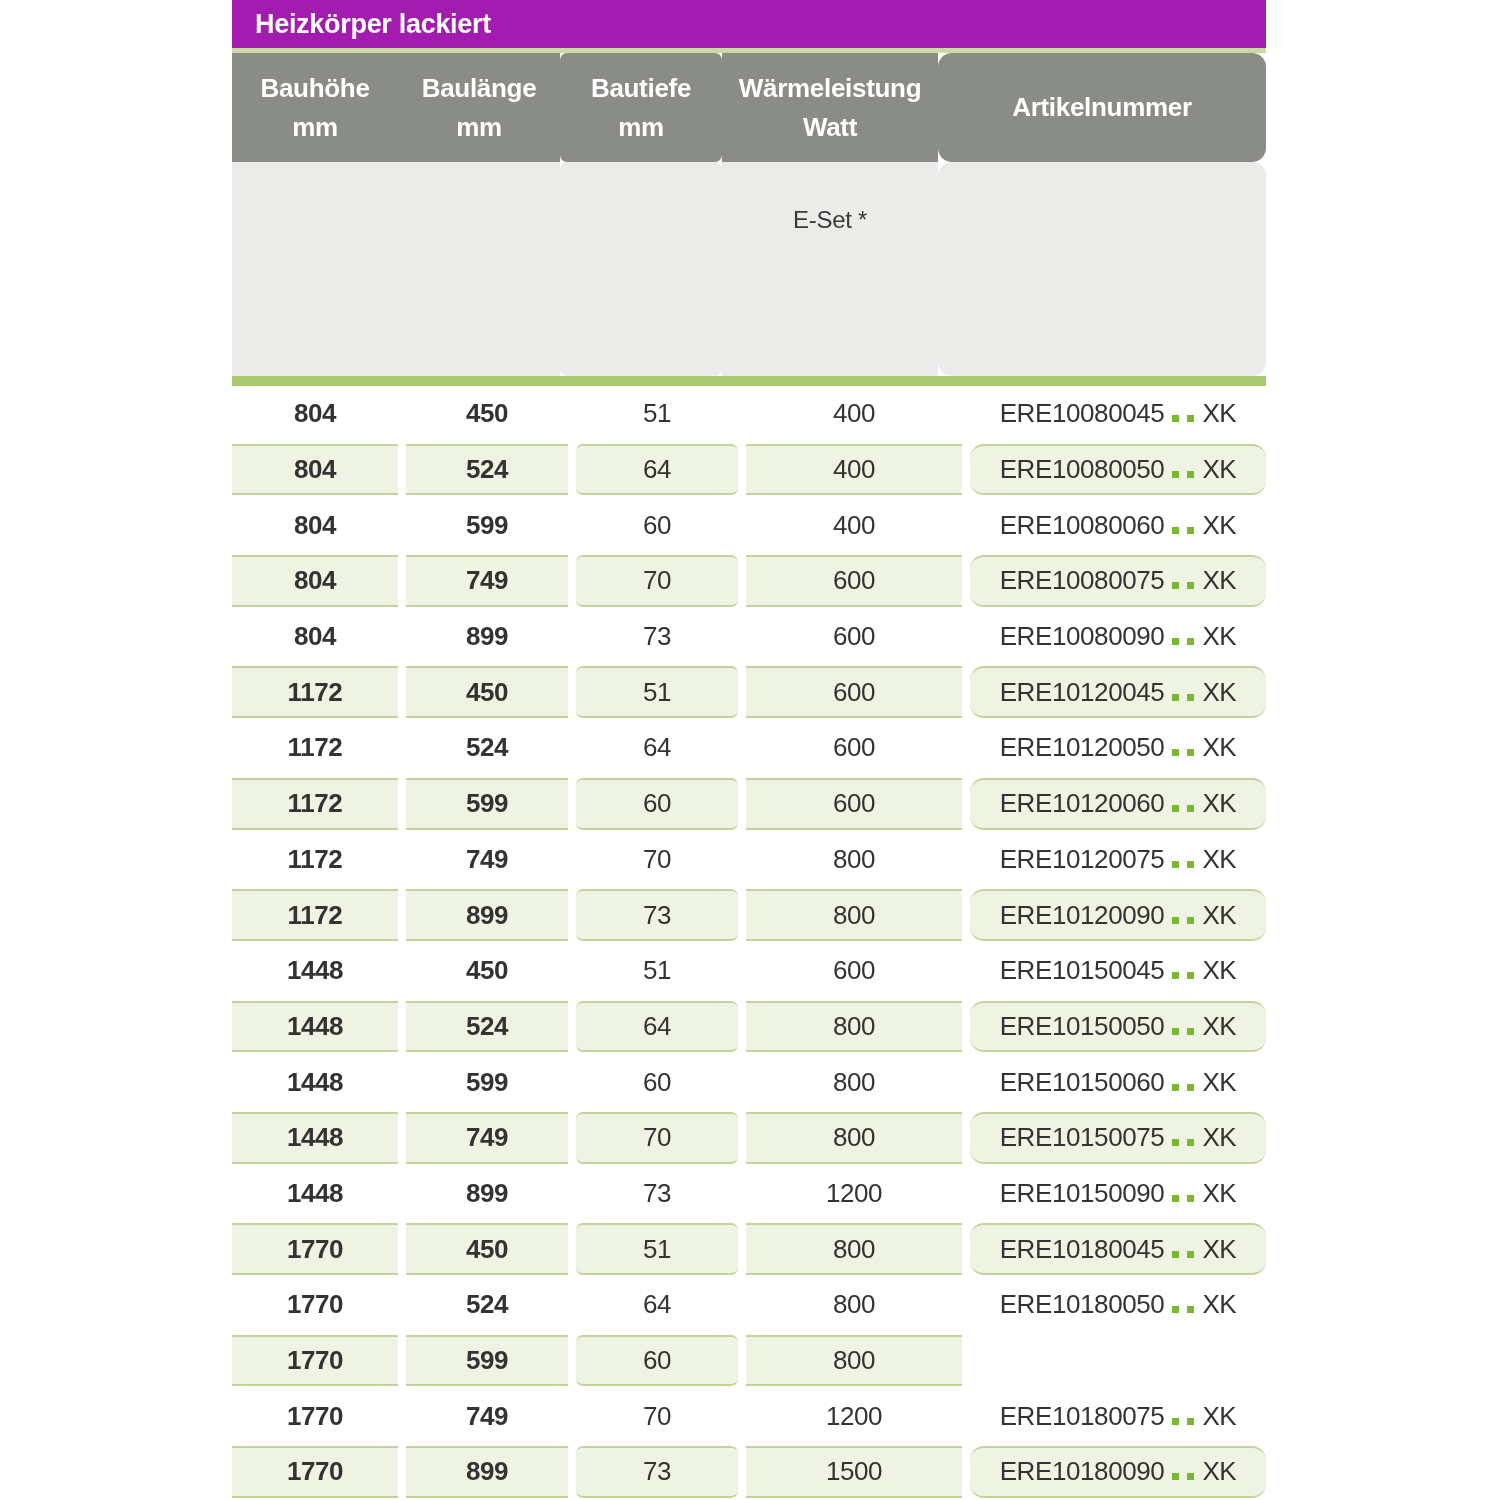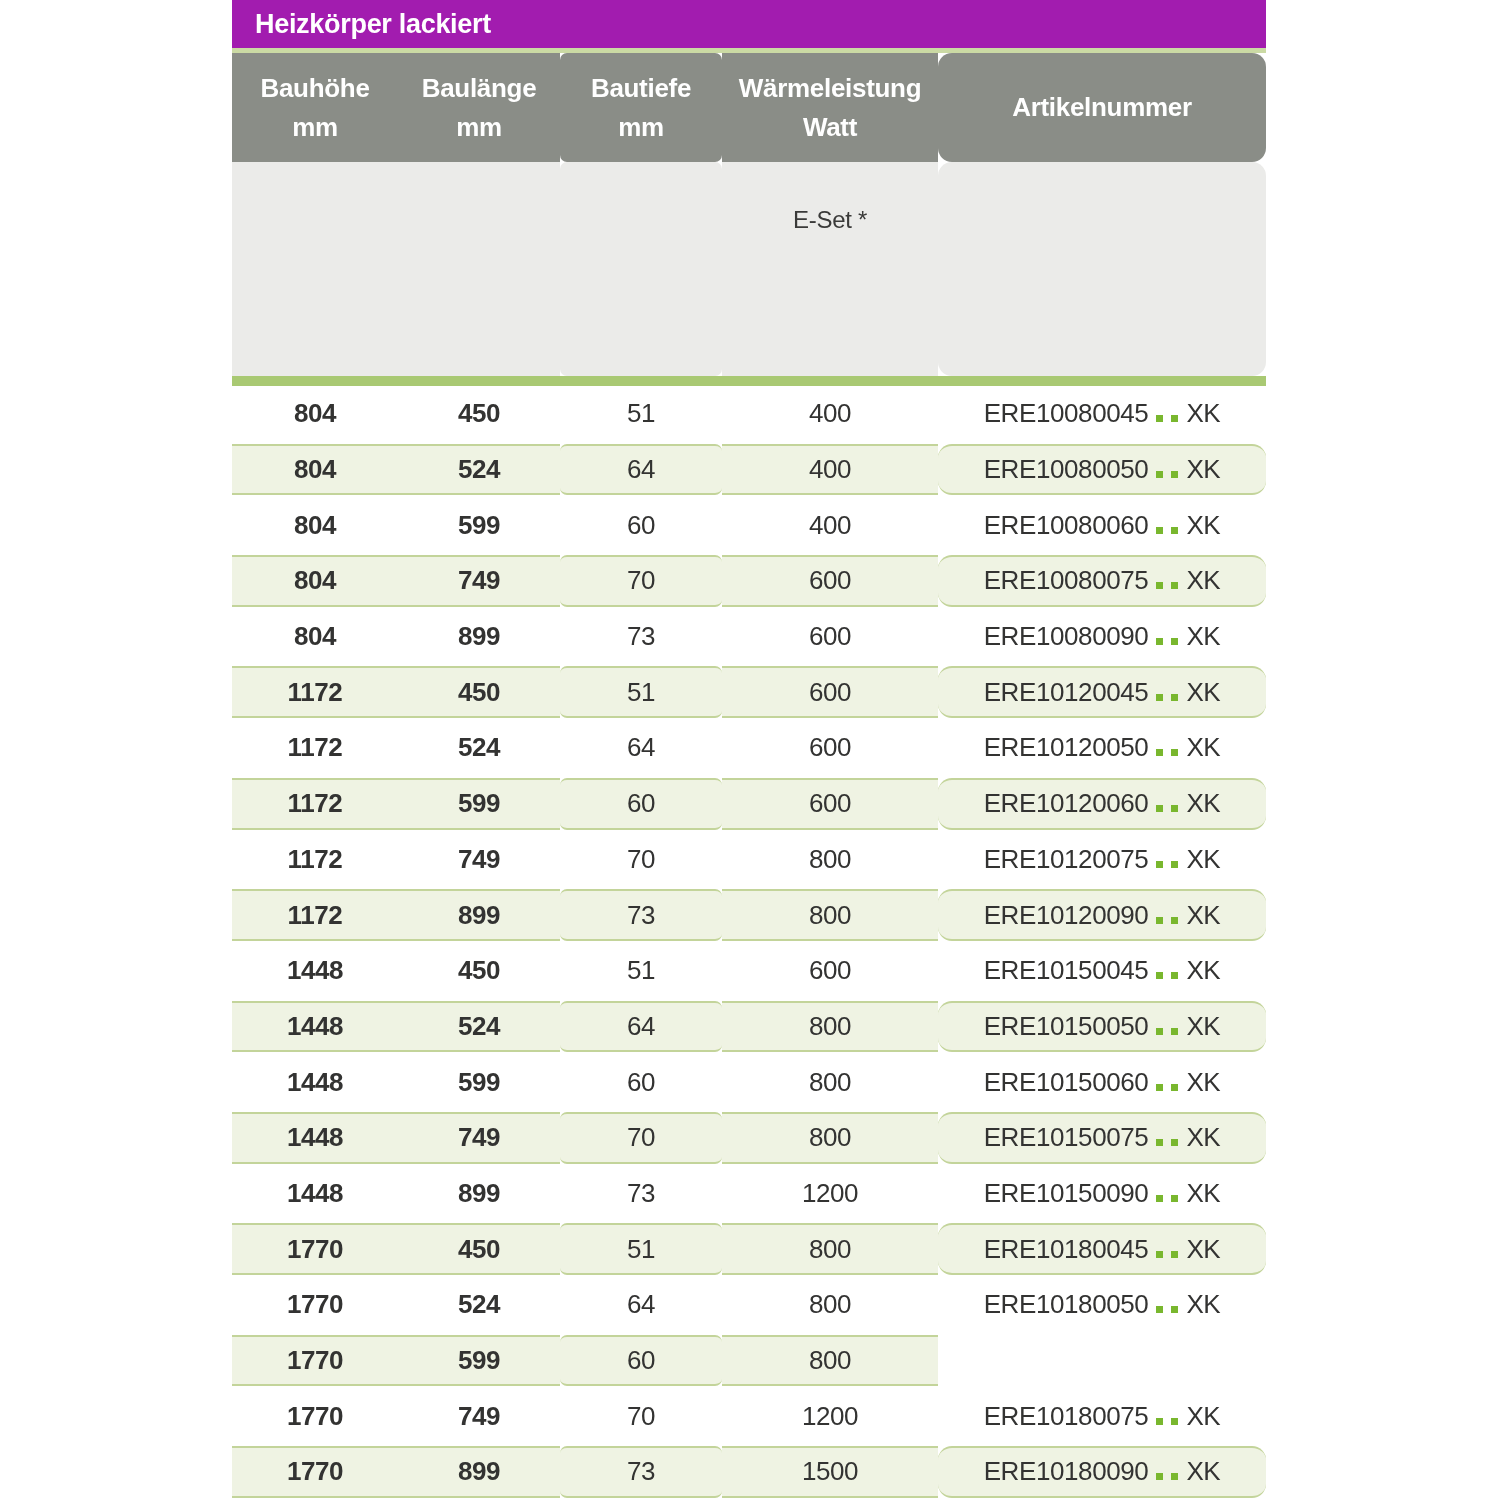--- a/index.html
+++ b/index.html
@@ -75,20 +75,21 @@
     text-align: center;
   }
   
   .green-bar {
     height: 10px;
     background: #a9c973;
   }
   
   .row {
     display: flex;
+    gap: 8px;
     height: 55.7px;
     box-sizing: border-box;
   }
   .row .cell {
     display: flex;
     align-items: center;
     justify-content: center;
     font-size: 26px;
     color: #333332;
     letter-spacing: -0.4px;

